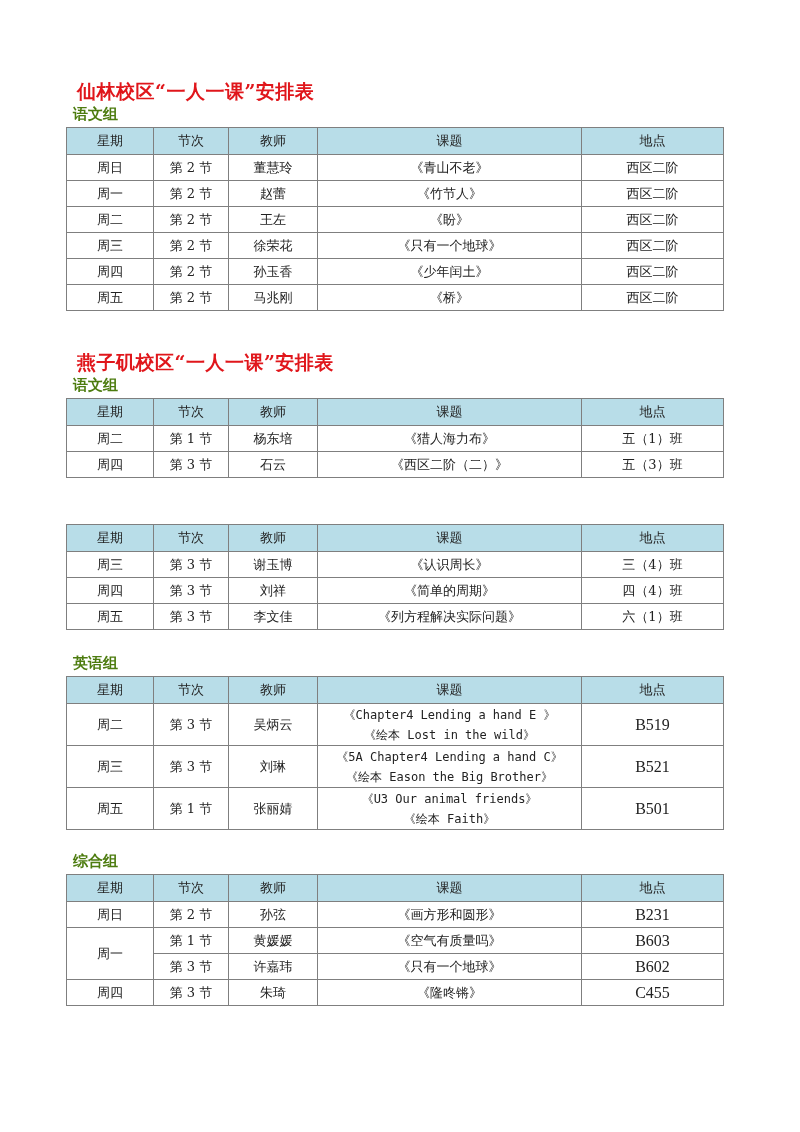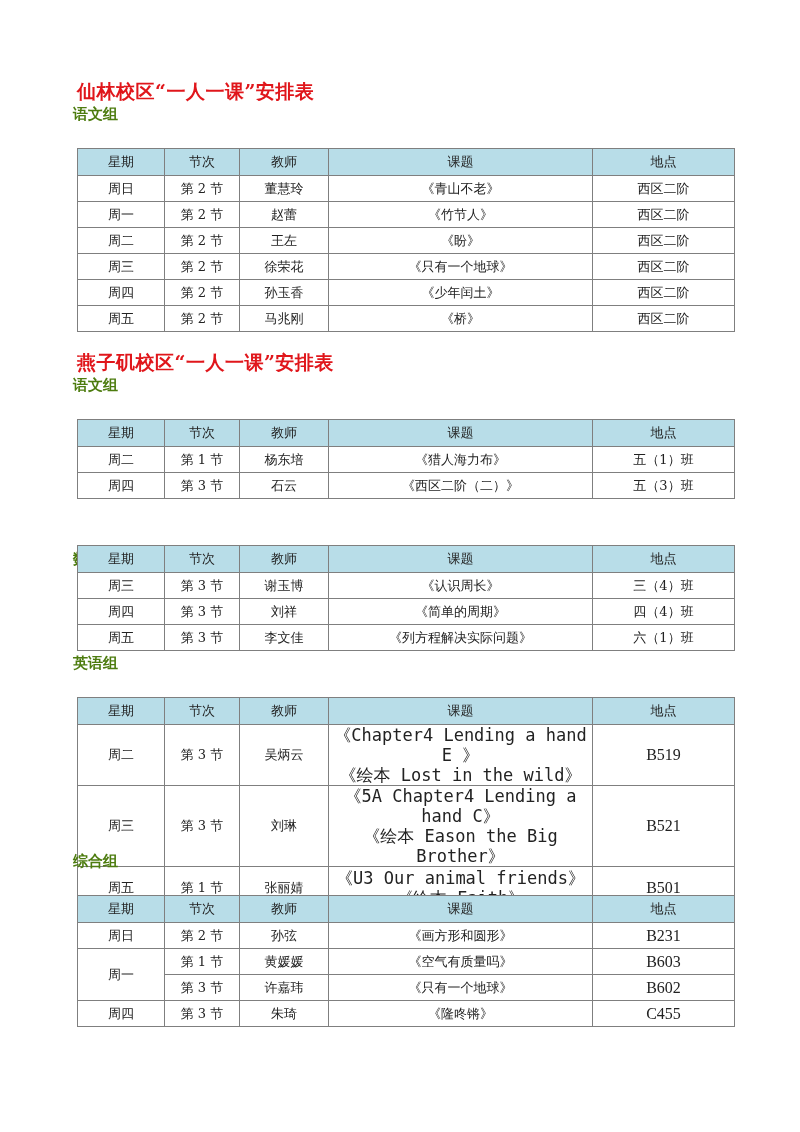--- a/index.html
+++ b/index.html
@@ -2,27 +2,27 @@
 <html><head>
 <meta charset="utf-8">
 <style>
   html, body { margin: 0; padding: 0; background: #ffffff; }
   body { width: 800px; height: 1132px; position: relative; overflow: hidden;
          font-family: "DejaVu Serif", "Liberation Serif", serif; color: #222; }
   .page-title { position: absolute; left: 58px; font-size: 19px; font-weight: bold;
                 color: #e0161b; letter-spacing: 0.5px; white-space: nowrap; margin-left: 19px; }
   .group-title { position: absolute; left: 73px; font-size: 15px; font-weight: bold;
                  color: #4d7c0f; white-space: nowrap; }
-  table.sched { position: absolute; left: 77px; width: 657px; border-collapse: collapse;
-                table-layout: fixed; font-size: 13px; margin-top: 21px; }
+  table.sched { position: absolute; left: 66px; width: 657px; border-collapse: collapse;
+                table-layout: fixed; font-size: 13px; }
   table.sched th, table.sched td { border: 1px solid #7f7f7f; text-align: center;
                                    vertical-align: middle; padding: 0; }
   table.sched th { background: #b8dde8; font-weight: normal; height: 26px; }
   table.sched td { height: 25px; background: #ffffff; }
-  table.sched td.twoline { height: 41px; line-height: 20px; font-family: "DejaVu Sans Mono", "Liberation Mono", monospace; font-size: 17px; }
+  table.sched td.twoline { height: 41px; line-height: 20px; font-family: "DejaVu Sans Mono", "Liberation Mono", monospace; font-size: 12px; }
   table.sched td.room-bold { font-family: "Liberation Serif", serif; font-size: 16px; }
   col.c1 { width: 87px; } col.c2 { width: 75px; } col.c3 { width: 89px; }
   col.c4 { width: 264px; } col.c5 { width: 142px; }
 </style>
 </head>
 <body>
 
 <div class="page-title" style="top:79px;">仙林校区“一人一课”安排表</div>
 <div class="group-title" style="top:105px;">语文组</div>
 <table class="sched" style="top:127px;">

